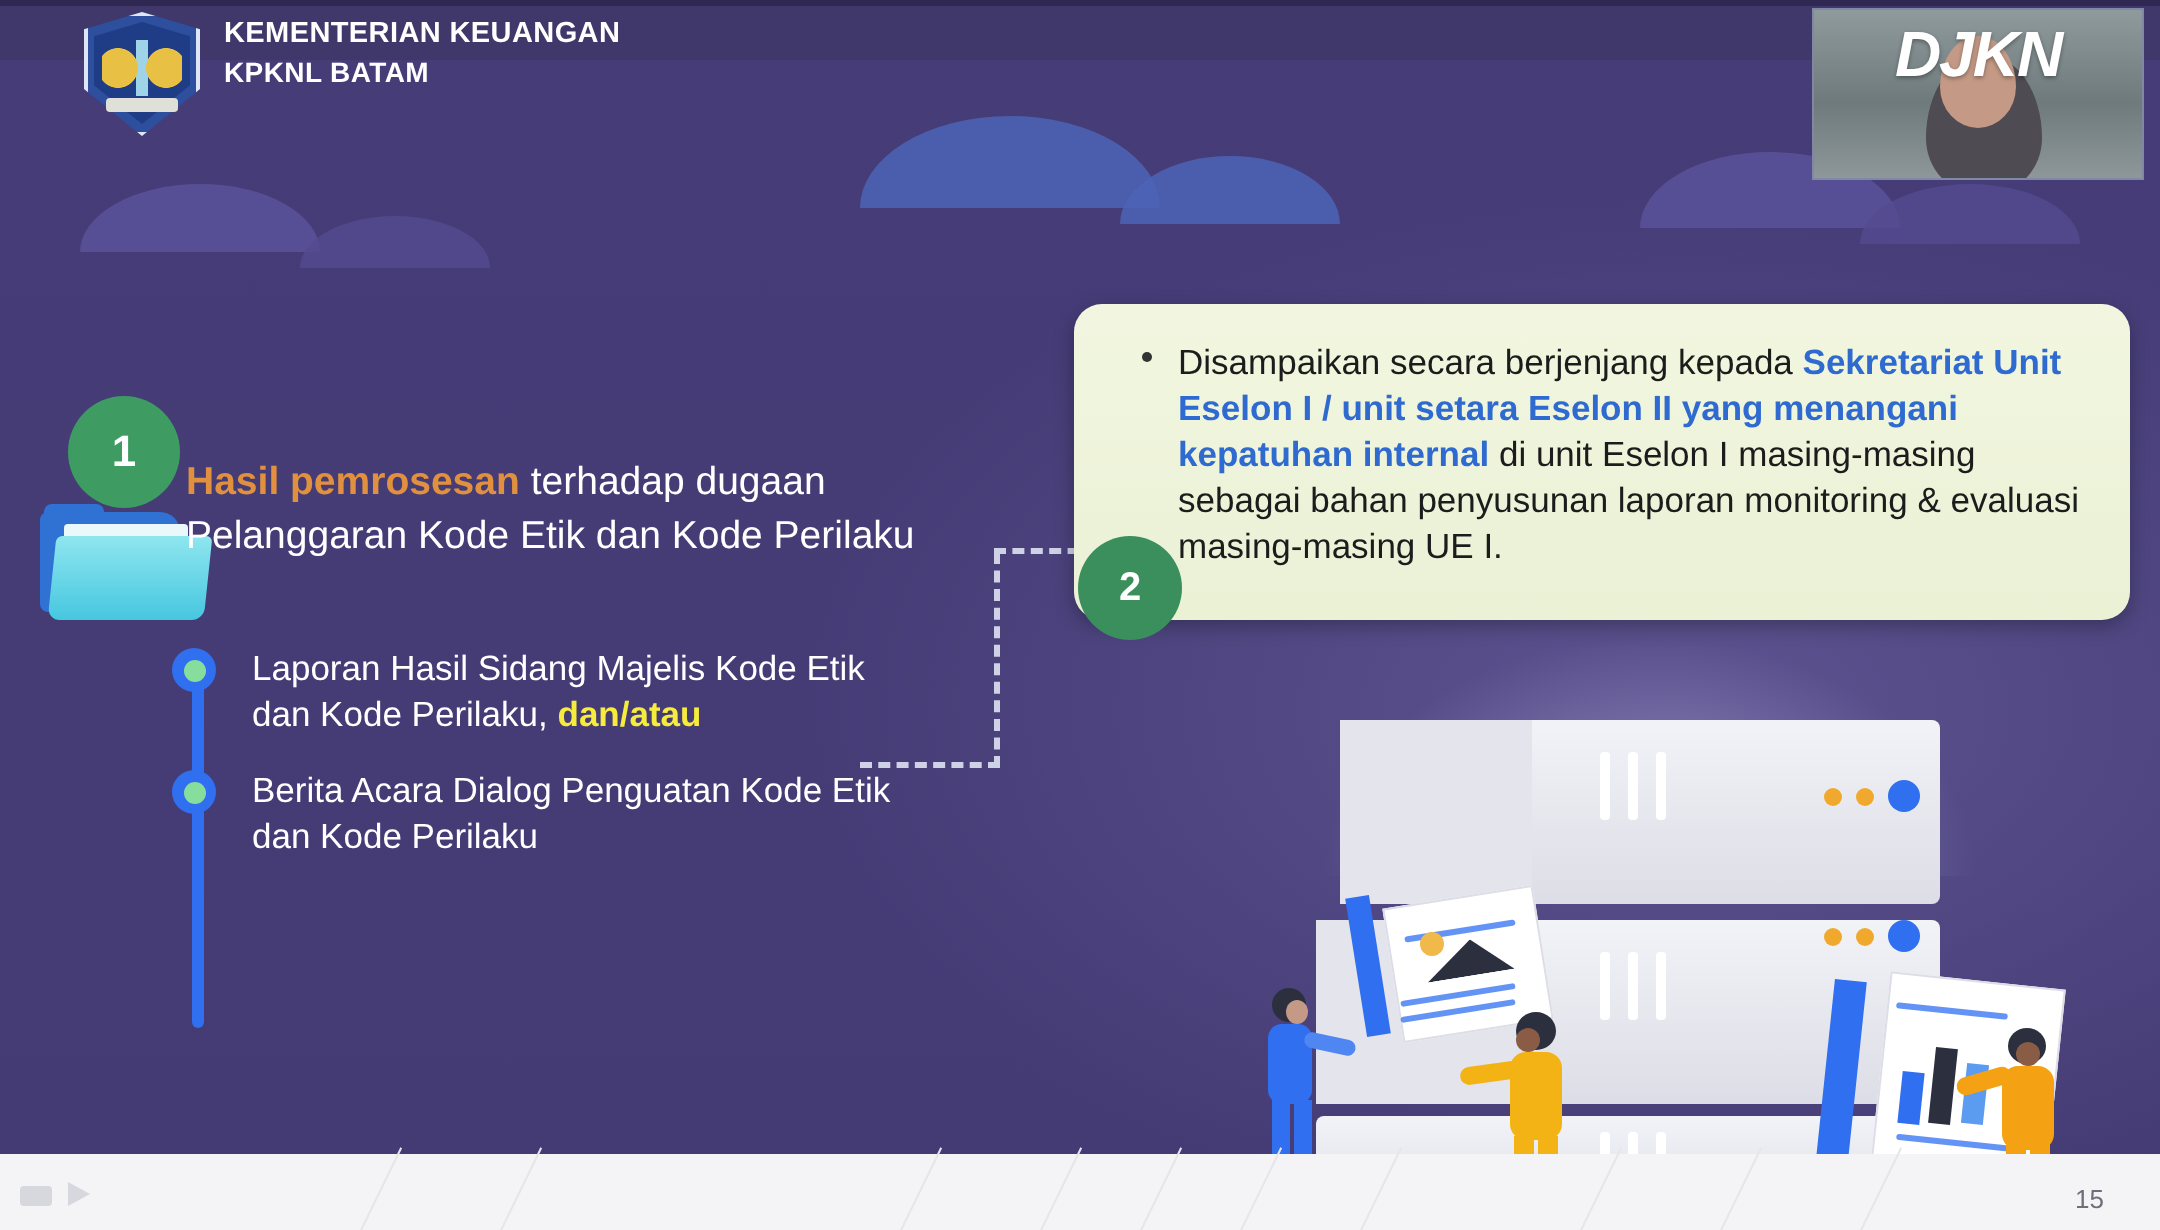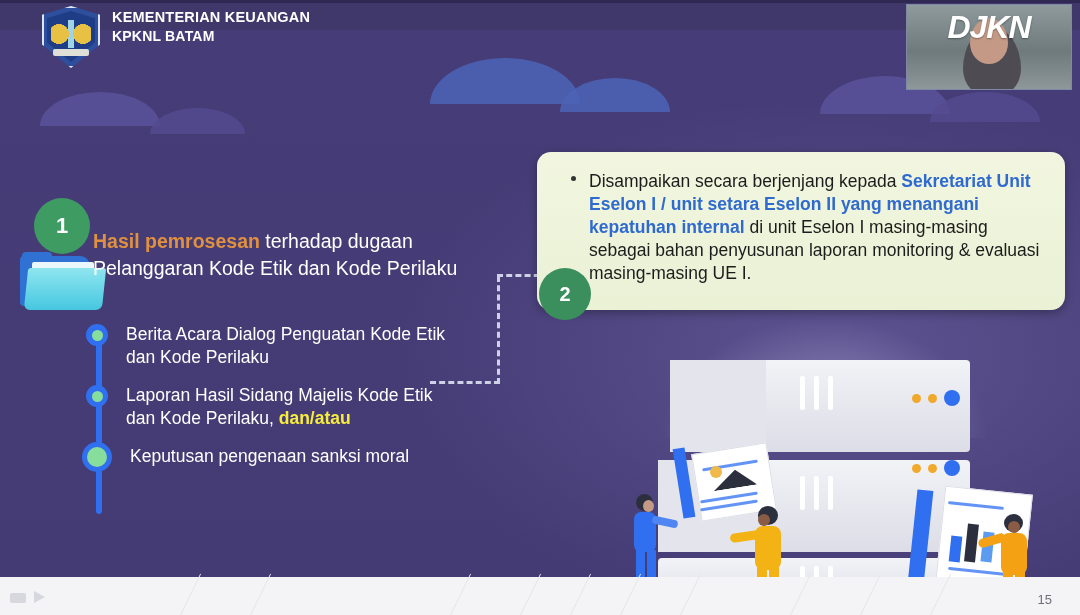--- a/index.html
+++ b/index.html
@@ -183,38 +183,32 @@
   </div>
 
   <div class="tl">
     <div class="spine"></div>
 
 
     <div class="row" style="margin-bottom:12px;">
       <div class="dot sm">
           <i></i>
         </div>
-      <div class="rowtxt" style="width:330px;">Berita Acara Dialog Penguatan Kode Etik dan Kode Perilaku</div>
+      <div class="rowtxt" style="width:330px;">
+        <span>Laporan Hasil Sidang Majelis Kode Etik dan Kode Perilaku, </span><span class="yellow">dan/atau</span>
+      </div>
     </div>
 
     <div class="row" style="margin-bottom:12px;">
       <div class="dot sm">
           <i></i>
         </div>
-      <div class="rowtxt" style="width:330px;">
-        <span>Laporan Hasil Sidang Majelis Kode Etik dan Kode Perilaku, </span><span class="yellow">dan/atau</span>
-      </div>
-    </div>
-
-    <div class="row">
-      <div class="dot big">
-          <i></i>
-        </div>
-      <div class="rowtxt">Keputusan pengenaan sanksi moral</div>
-    </div>
+      <div class="rowtxt" style="width:330px;">Berita Acara Dialog Penguatan Kode Etik dan Kode Perilaku</div>
+    </div>
+
   </div>
 
   <div class="dash-h-top"></div>
   <div class="dash-v"></div>
   <div class="dash-h-bot"></div>
 
   <div class="callout">
     <div class="bullet"></div>
     <p><span>Disampaikan secara berjenjang kepada </span><span class="blue">Sekretariat Unit Eselon I / unit setara Eselon II yang menangani kepatuhan internal</span><span> di unit Eselon I masing-masing sebagai bahan penyusunan laporan monitoring &amp; evaluasi masing-masing UE I.</span></p>
   </div>

